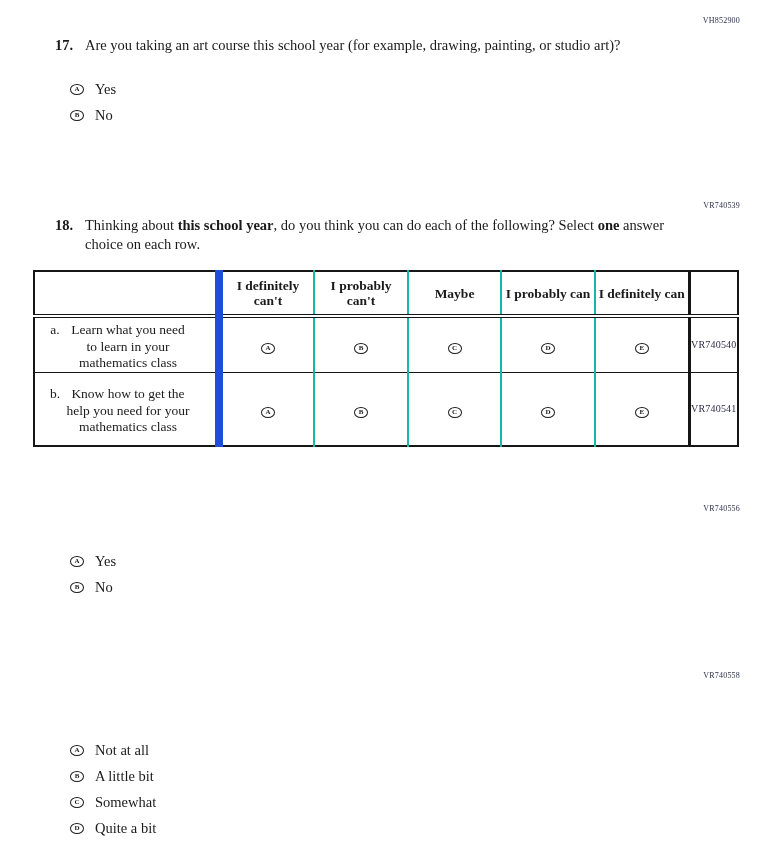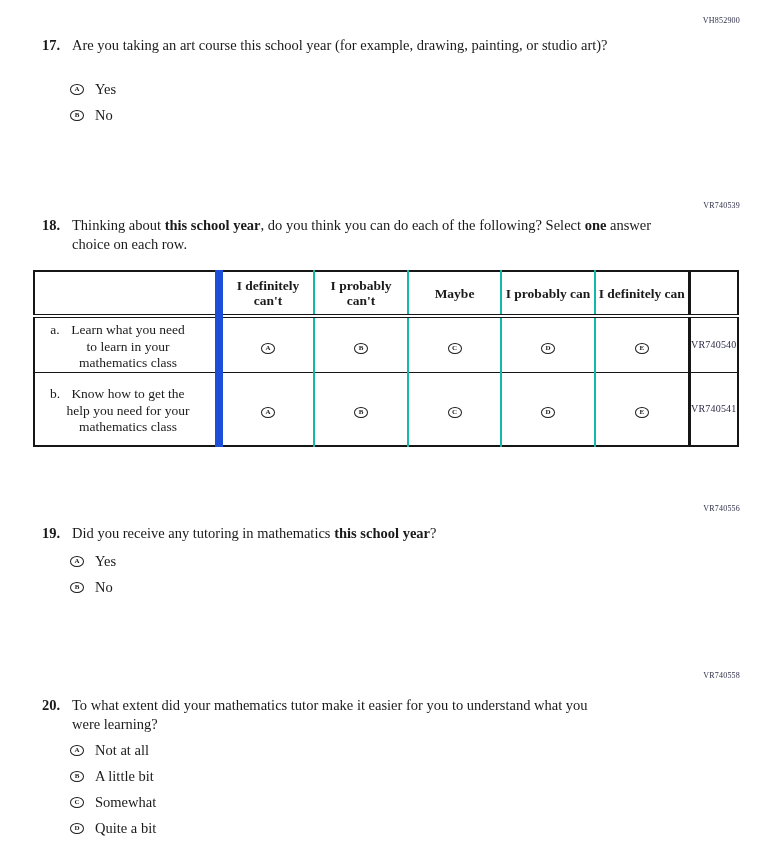--- a/index.html
+++ b/index.html
@@ -13,21 +13,21 @@
   }
   .var-code{
     position:absolute;
     right:28px;
     font-size:8px;
     letter-spacing:.2px;
     color:#2e2e4a;
   }
   .question{
     position:absolute;
-    left:42px;
+    left:55px;
     display:flex;
     align-items:flex-start;
     font-size:14.5px;
     line-height:18.5px;
   }
   .qnum{
     width:30px;
     flex:0 0 30px;
     font-weight:bold;
   }
@@ -195,42 +195,34 @@
             </span></td>
       <td><span class="bub">
               <span>E</span>
             </span></td>
       <td class="codecell">VR740541</td>
     </tr>
   </tbody>
     </table>
 
   <div class="var-code" style="top:504px">VR740556</div>
-  <div class="question" style="top:524px">
-    <div class="qnum">19.</div>
-    <div class="qtext" style="width:620px"><span>Did you receive any tutoring in mathematics </span><b>this school year</b><span>?</span></div>
-  </div>
   <div class="option" style="top:553px">
     <span class="bub">
         <span>A</span>
       </span>
     <span class="opt-label">Yes</span>
   </div>
   <div class="option" style="top:579px">
     <span class="bub">
         <span>B</span>
       </span>
     <span class="opt-label">No</span>
   </div>
 
   <div class="var-code" style="top:671px">VR740558</div>
-  <div class="question" style="top:696px">
-    <div class="qnum">20.</div>
-    <div class="qtext" style="width:535px">To what extent did your mathematics tutor make it easier for you to understand what you were learning?</div>
-  </div>
   <div class="option" style="top:742px">
     <span class="bub">
         <span>A</span>
       </span>
     <span class="opt-label">Not at all</span>
   </div>
   <div class="option" style="top:768px">
     <span class="bub">
         <span>B</span>
       </span>

